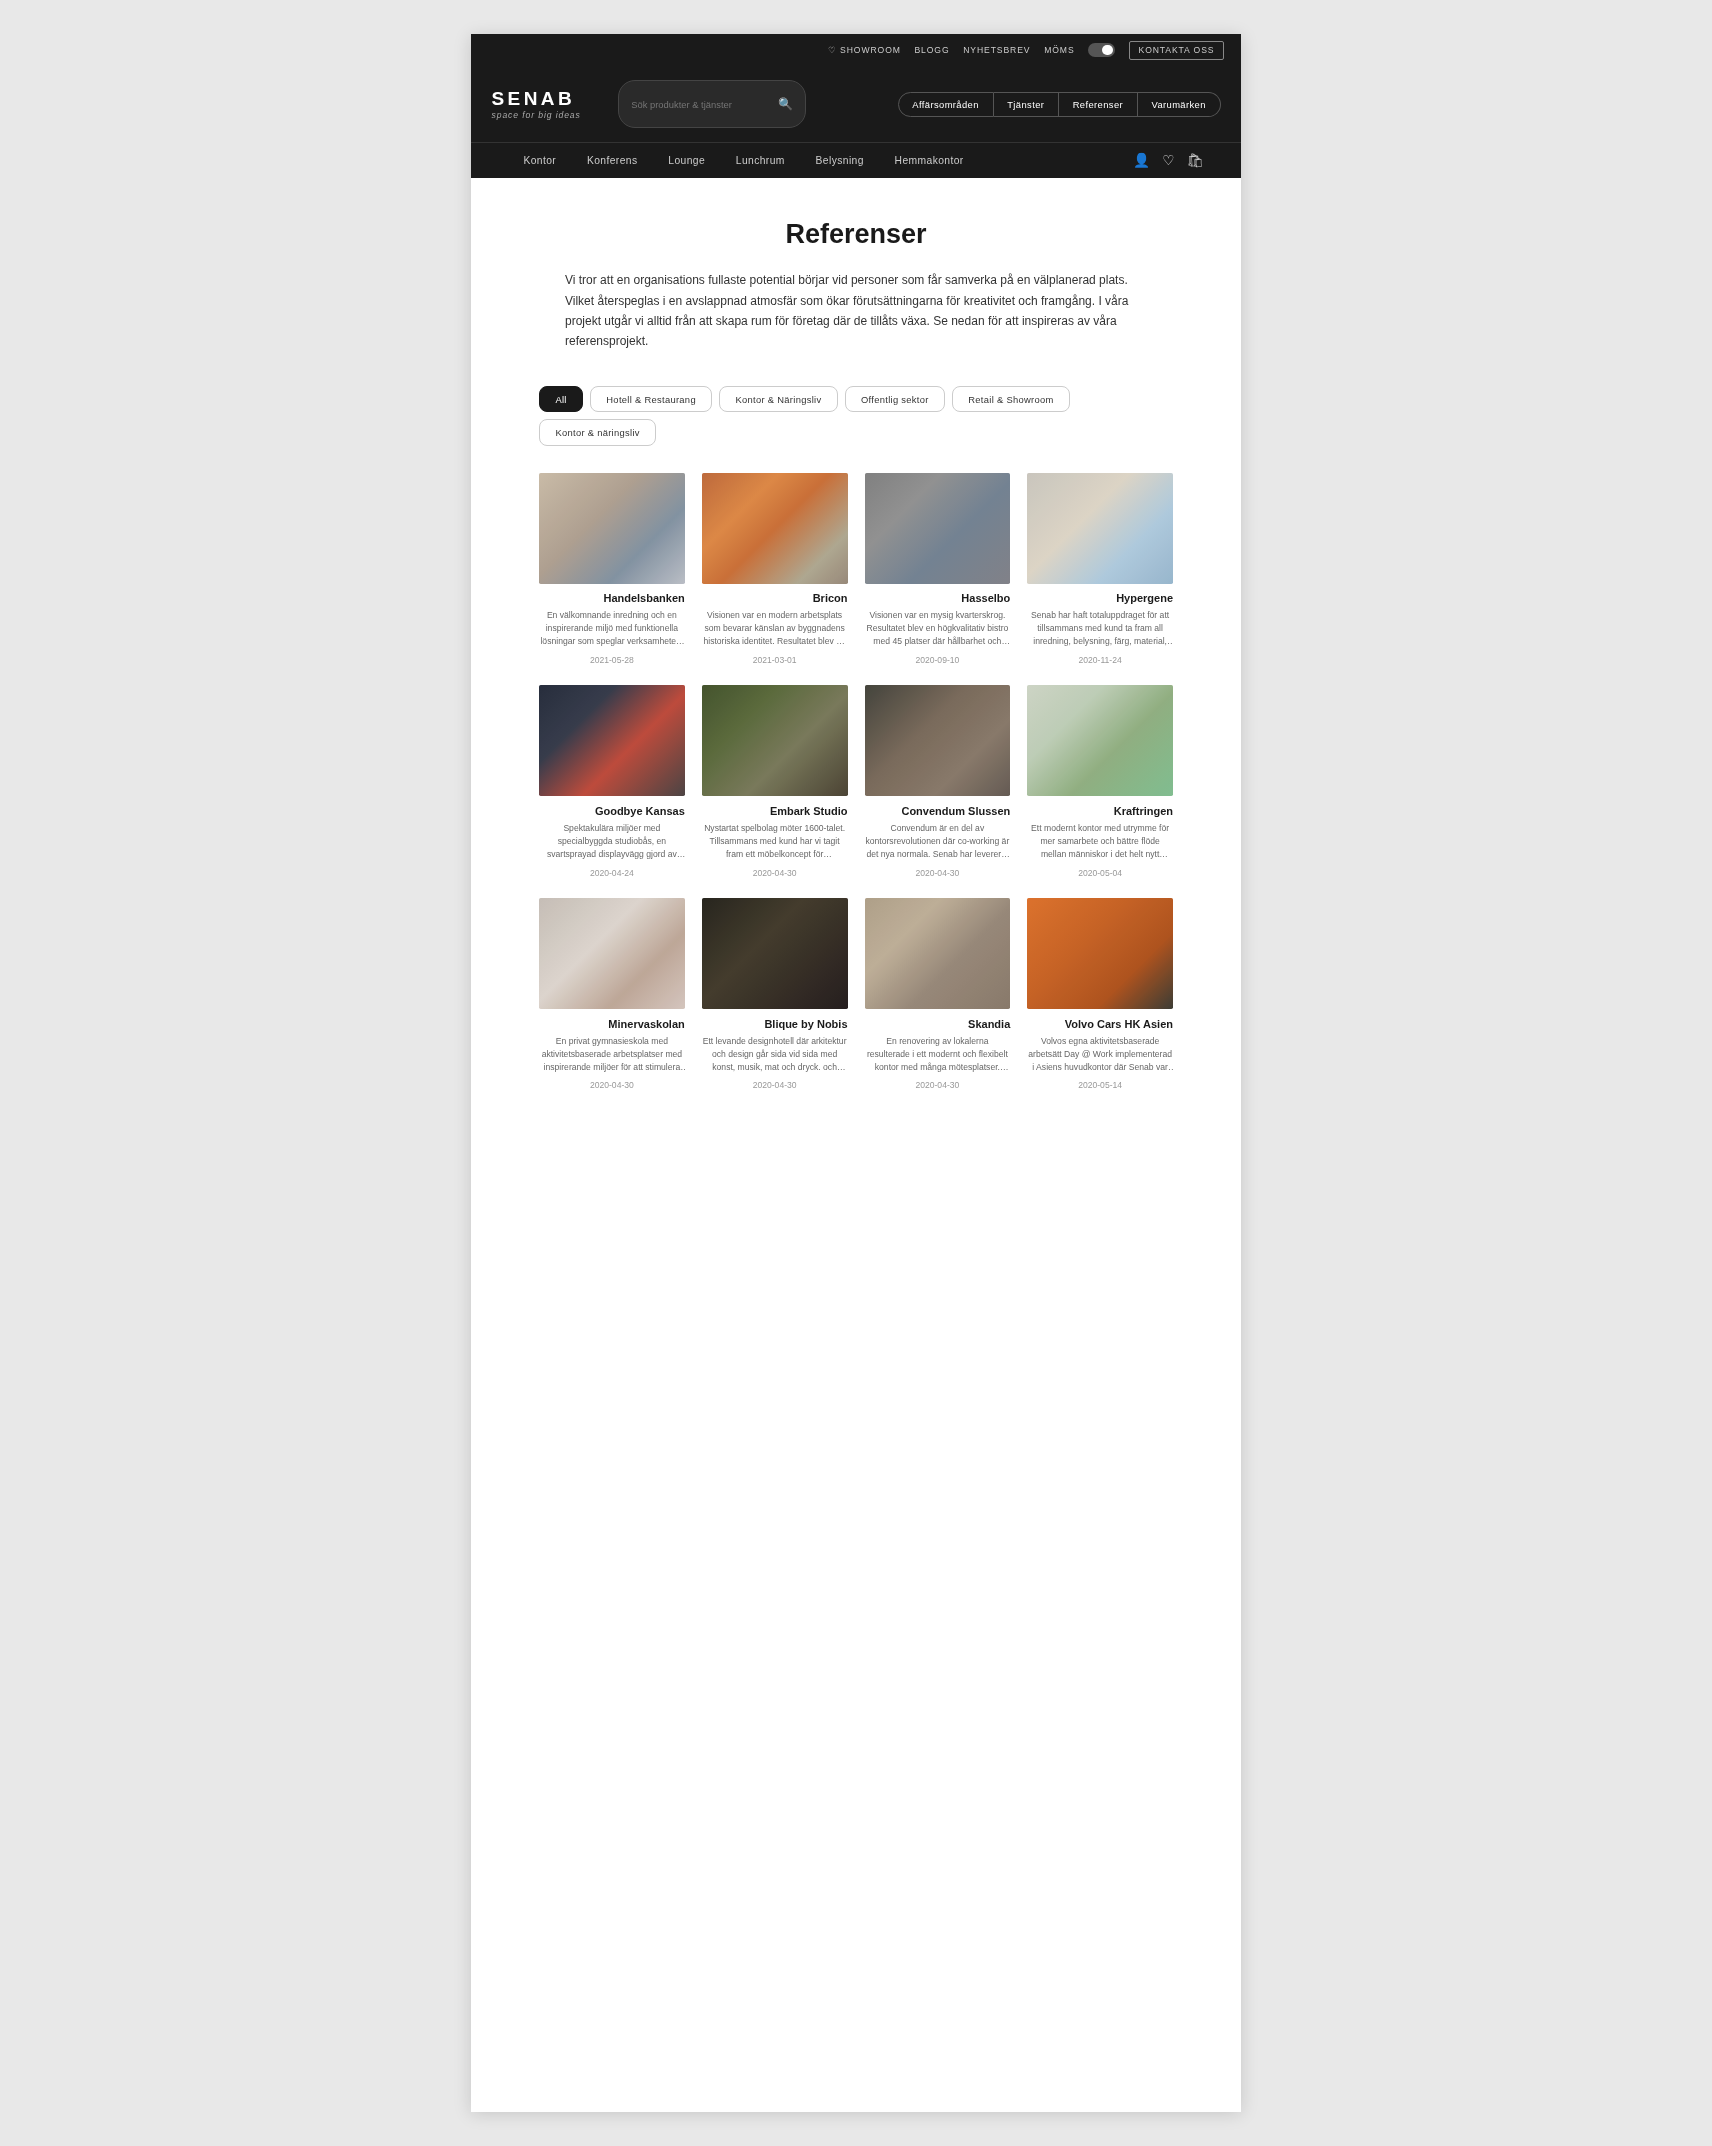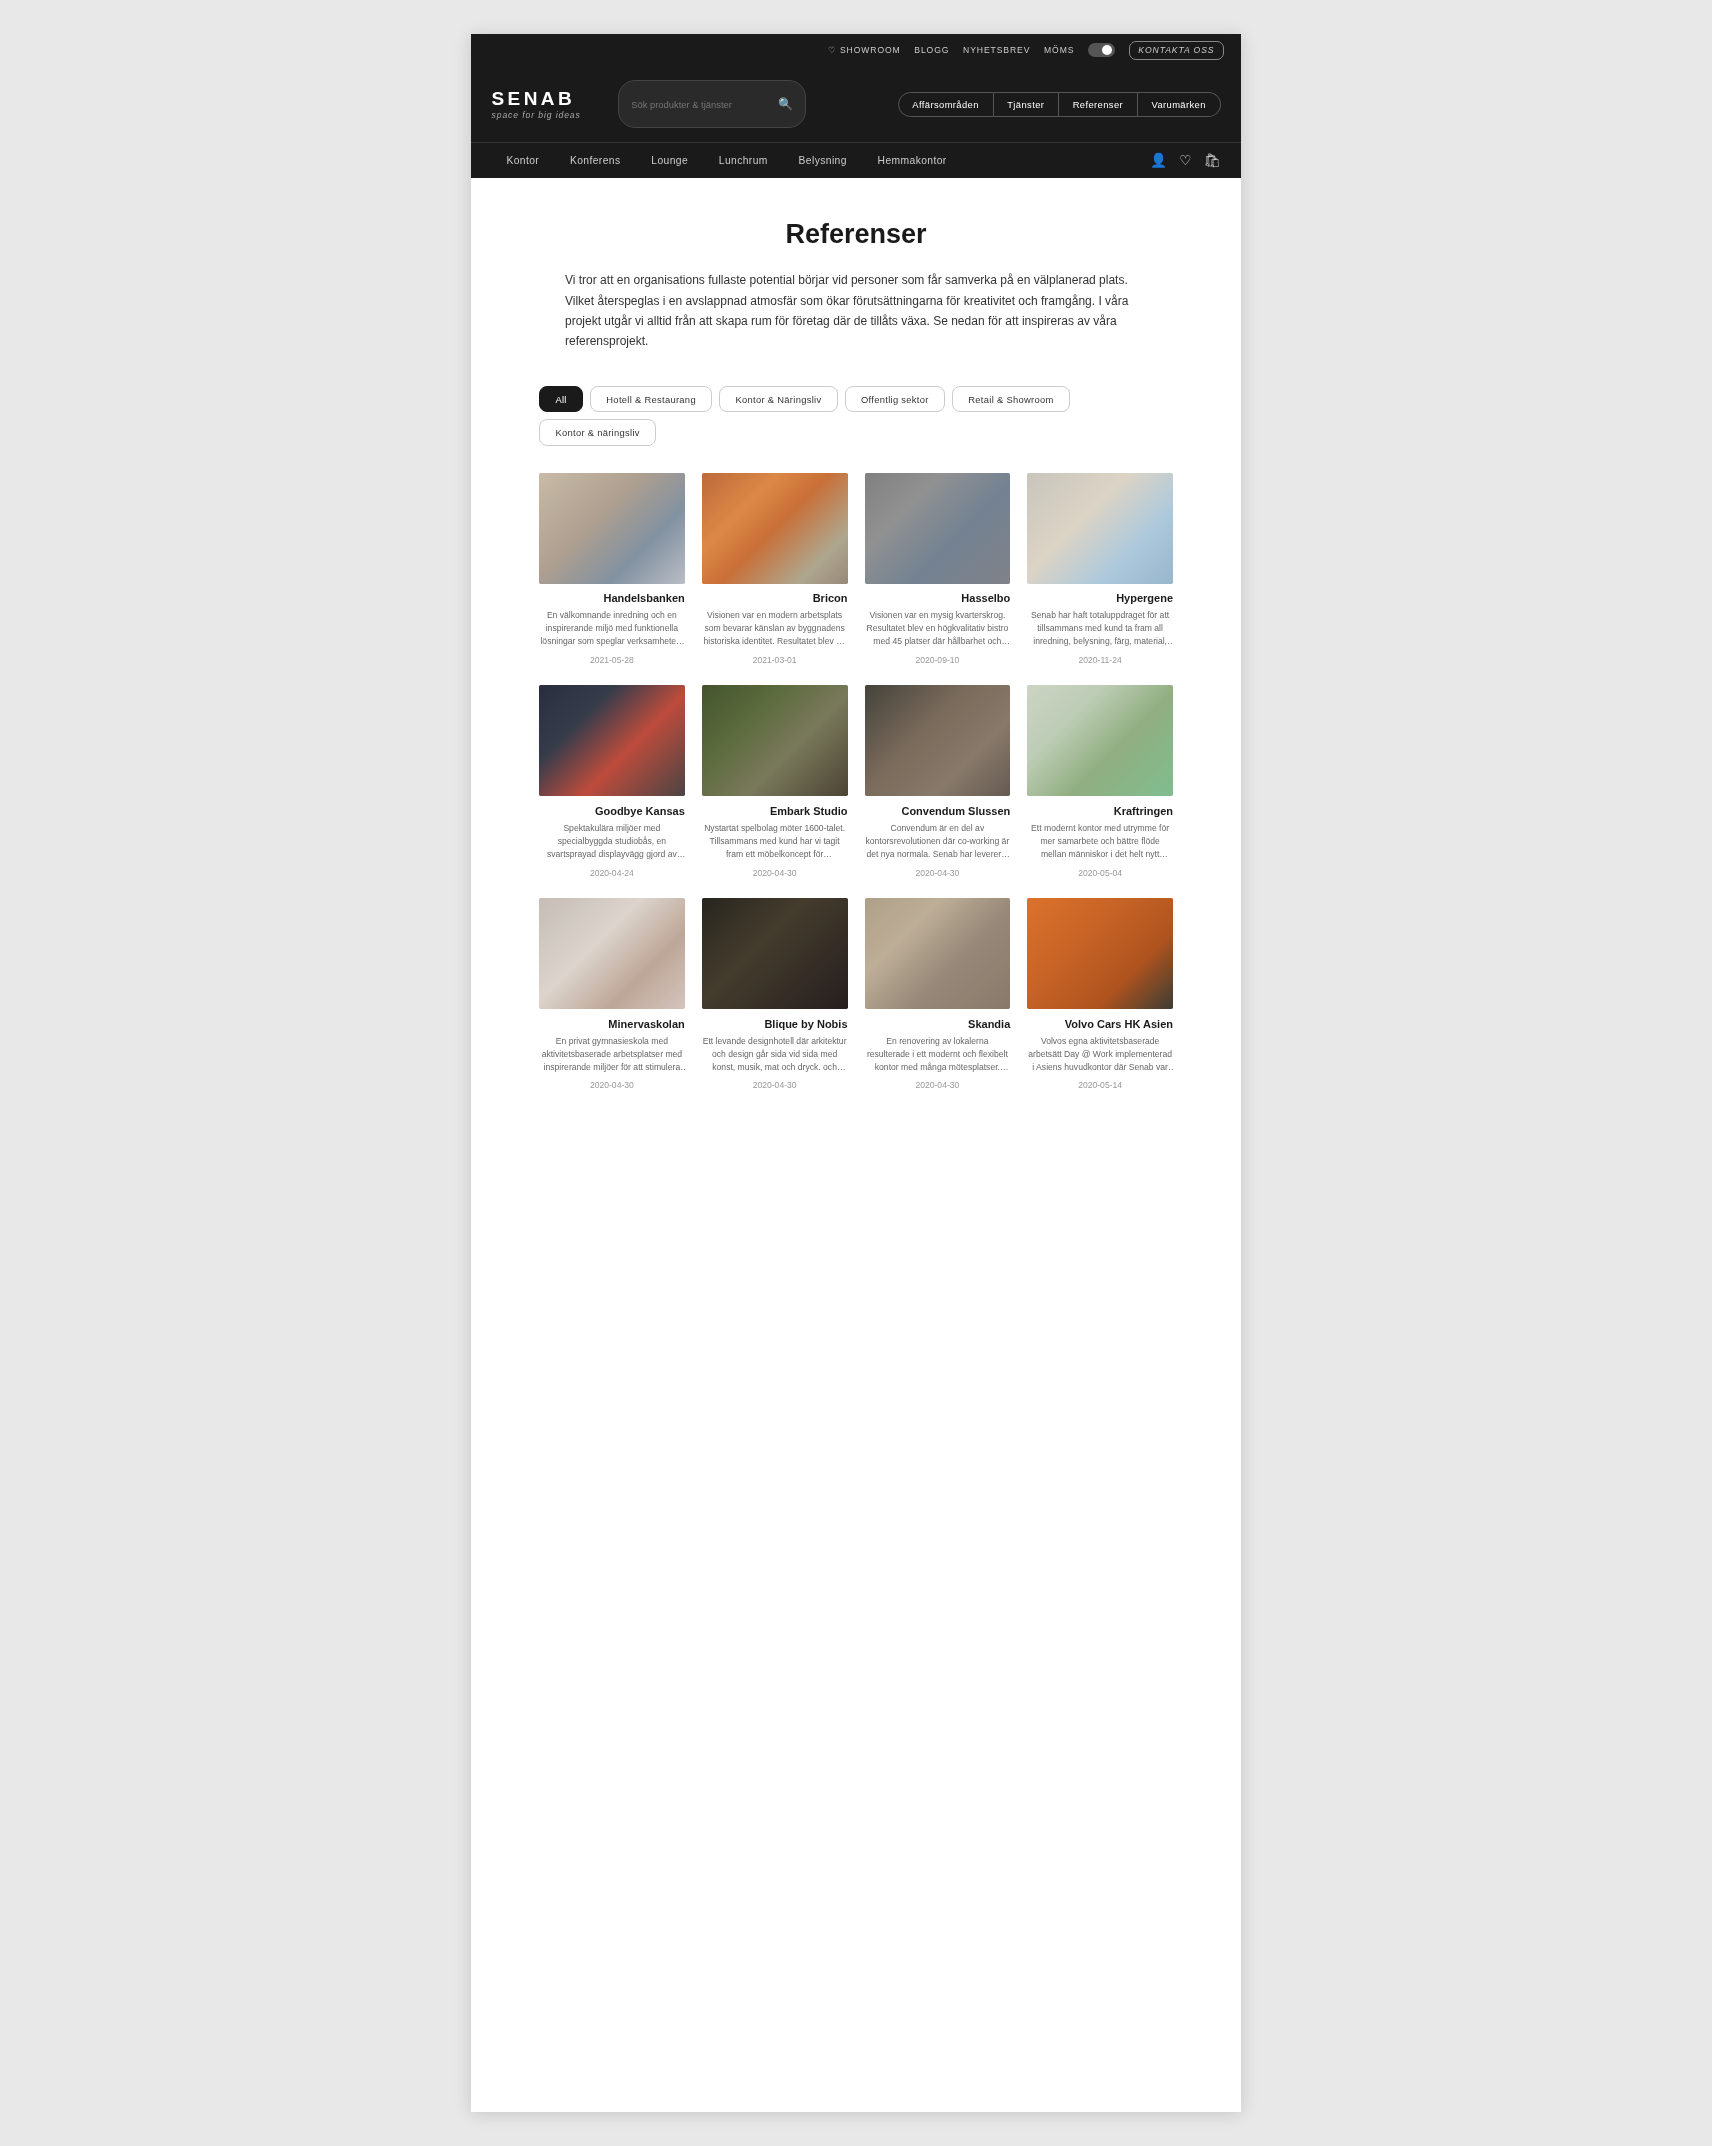--- a/index.html
+++ b/index.html
@@ -54,23 +54,22 @@
       margin-left: auto;
     }
     .kontakta-btn {
       background: transparent;
       border: 0.9px solid #888;
       color: #ccc;
       font-size: 8.6px;
       letter-spacing: 0.9px;
       text-transform: uppercase;
       padding: 3.4px 8.6px;
-      border-radius: 7px;
-      cursor: pointer;
-      font-style: italic;
+      border-radius: 2px;
+      cursor: pointer;
     }
 
     
     .header {
       background: #1a1a1a;
       padding: 13.7px 20.5px;
       display: flex;
       align-items: center;
       gap: 20.5px;
     }
@@ -127,21 +126,21 @@
     .header-nav-btn:first-child { border-radius: 17px 0 0 17px; }
     .header-nav-btn:last-child { border-radius: 0 17px 17px 0; }
     .header-nav-btn:not(:first-child) { border-left: none; }
 
     
     .main-nav {
       background: #1a1a1a;
       border-top: 0.9px solid #333;
       display: flex;
       align-items: center;
-      padding: 0 20px;
+      padding: 0 37px;
     }
     .main-nav-items {
       display: flex;
       flex: 1;
       gap: 0;
     }
     .main-nav-item {
       color: #ccc;
       font-size: 10.3px;
       padding: 12px 15.4px;

